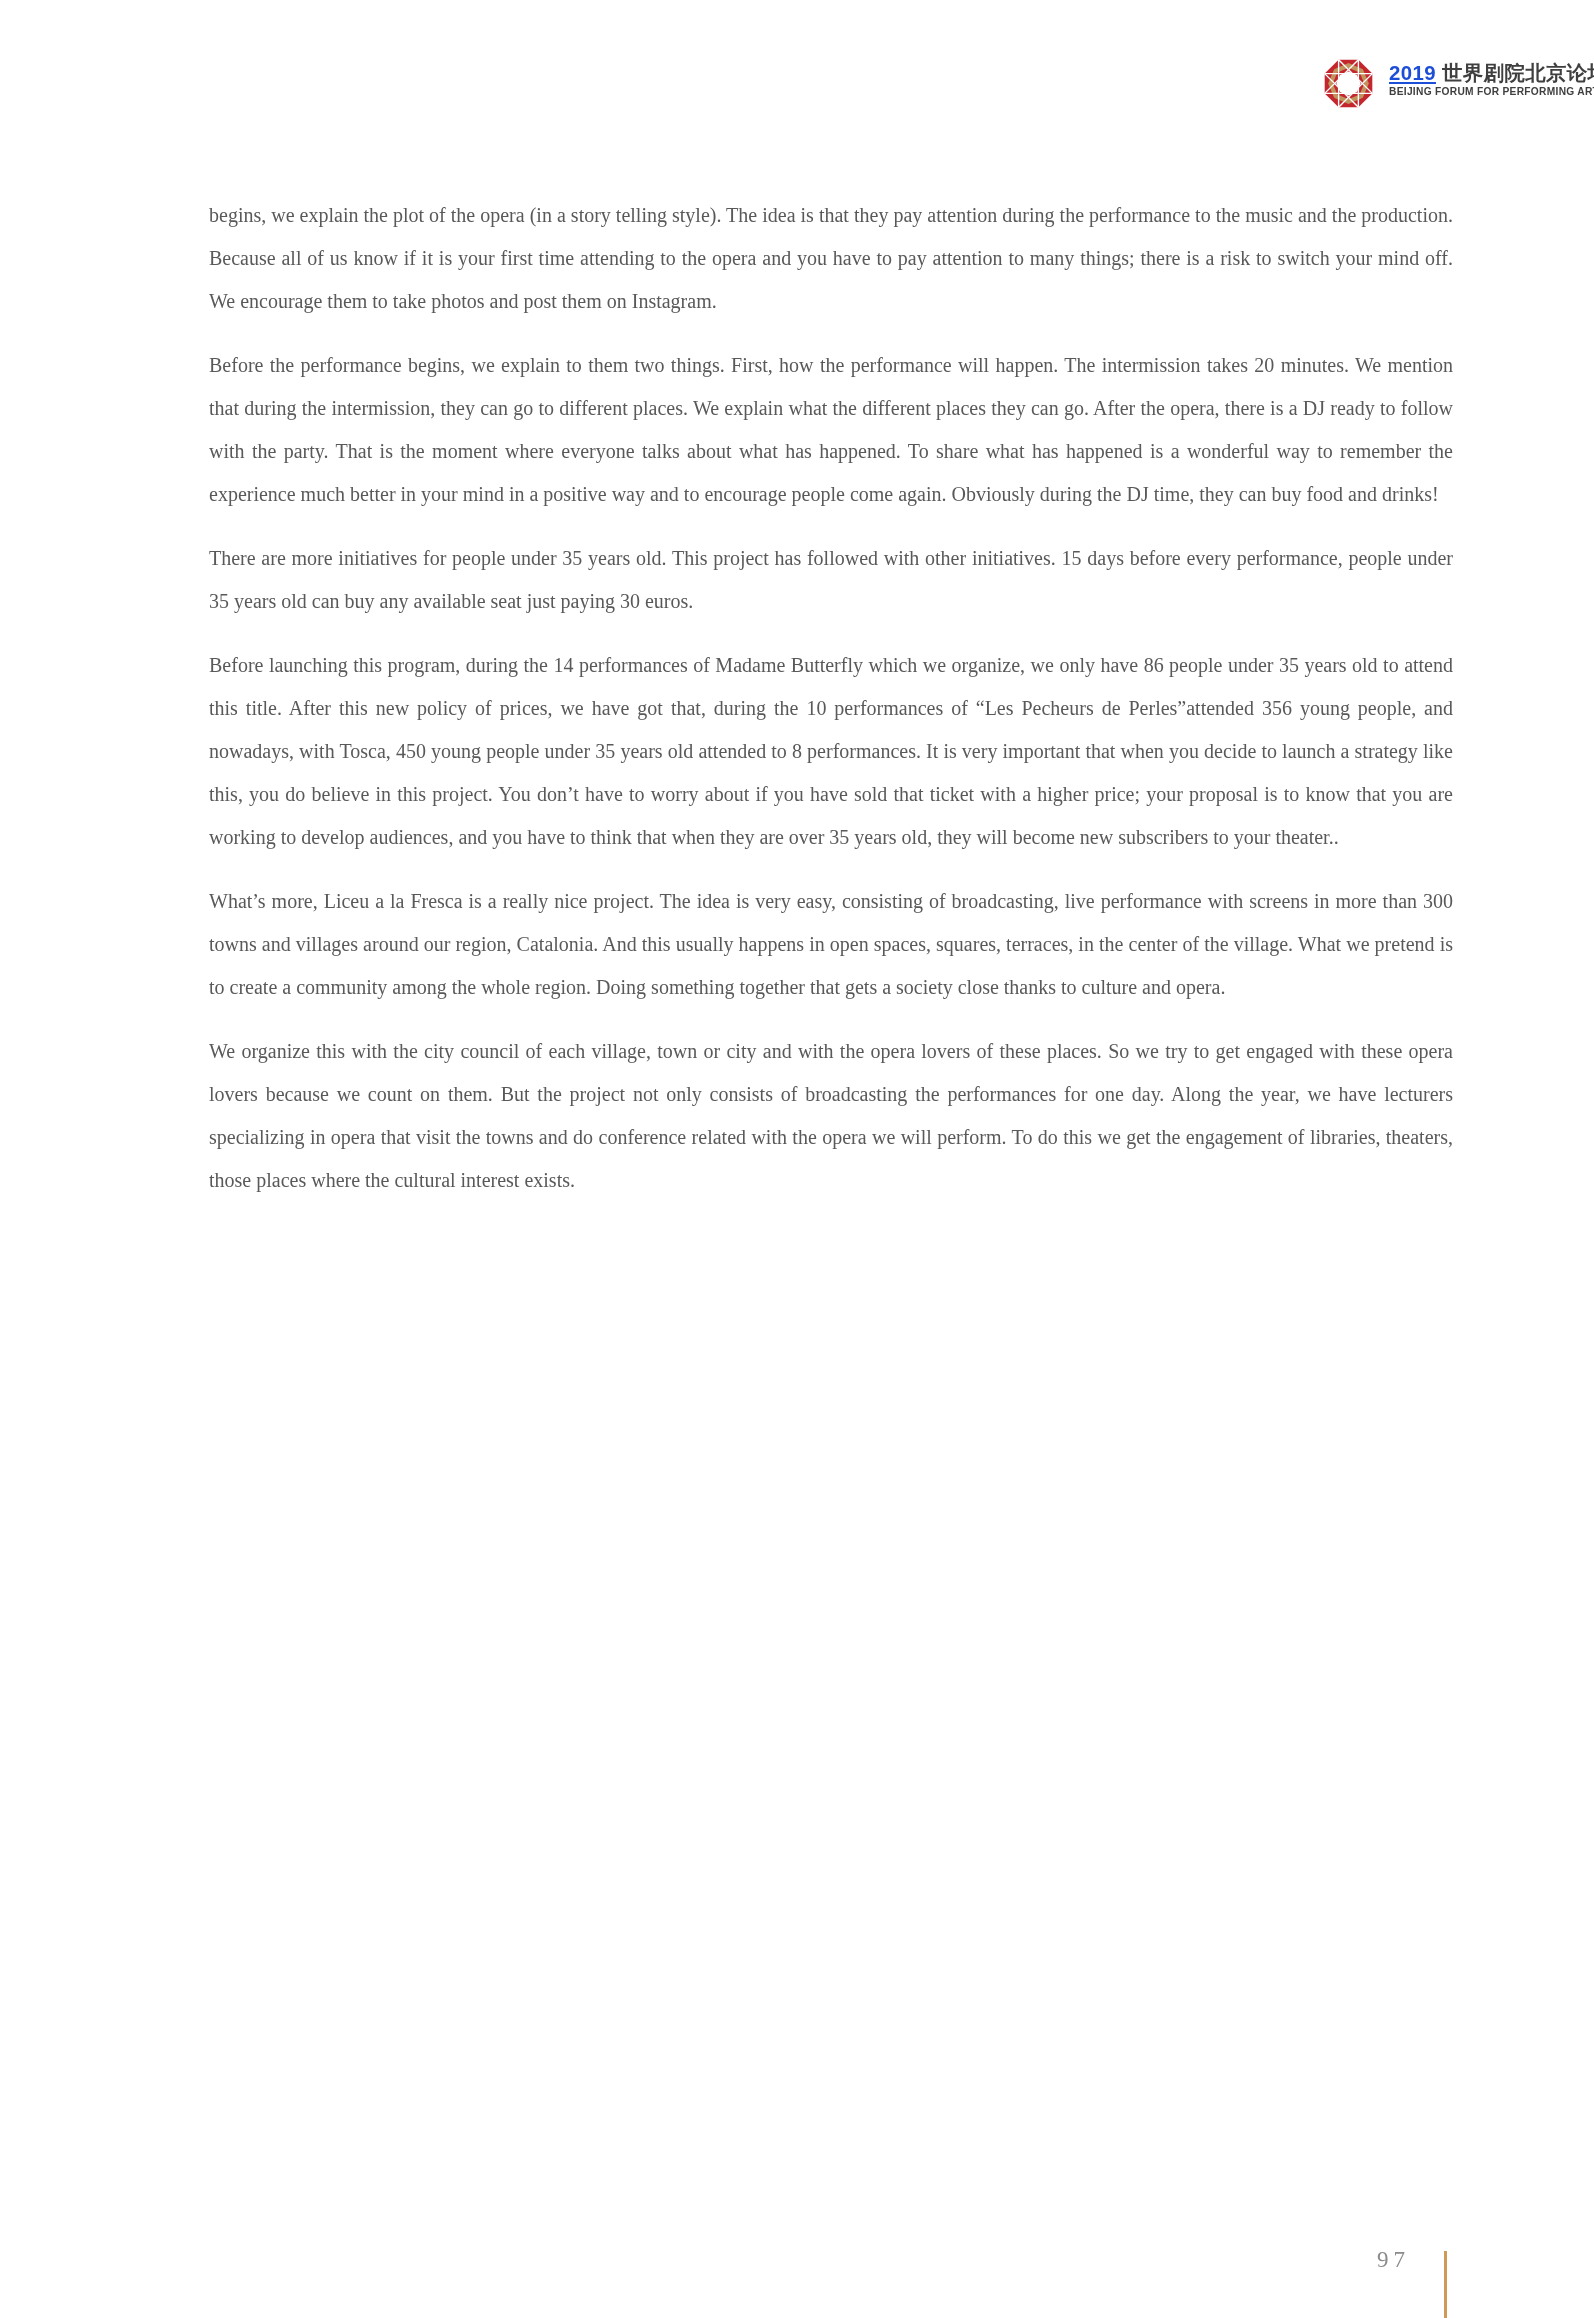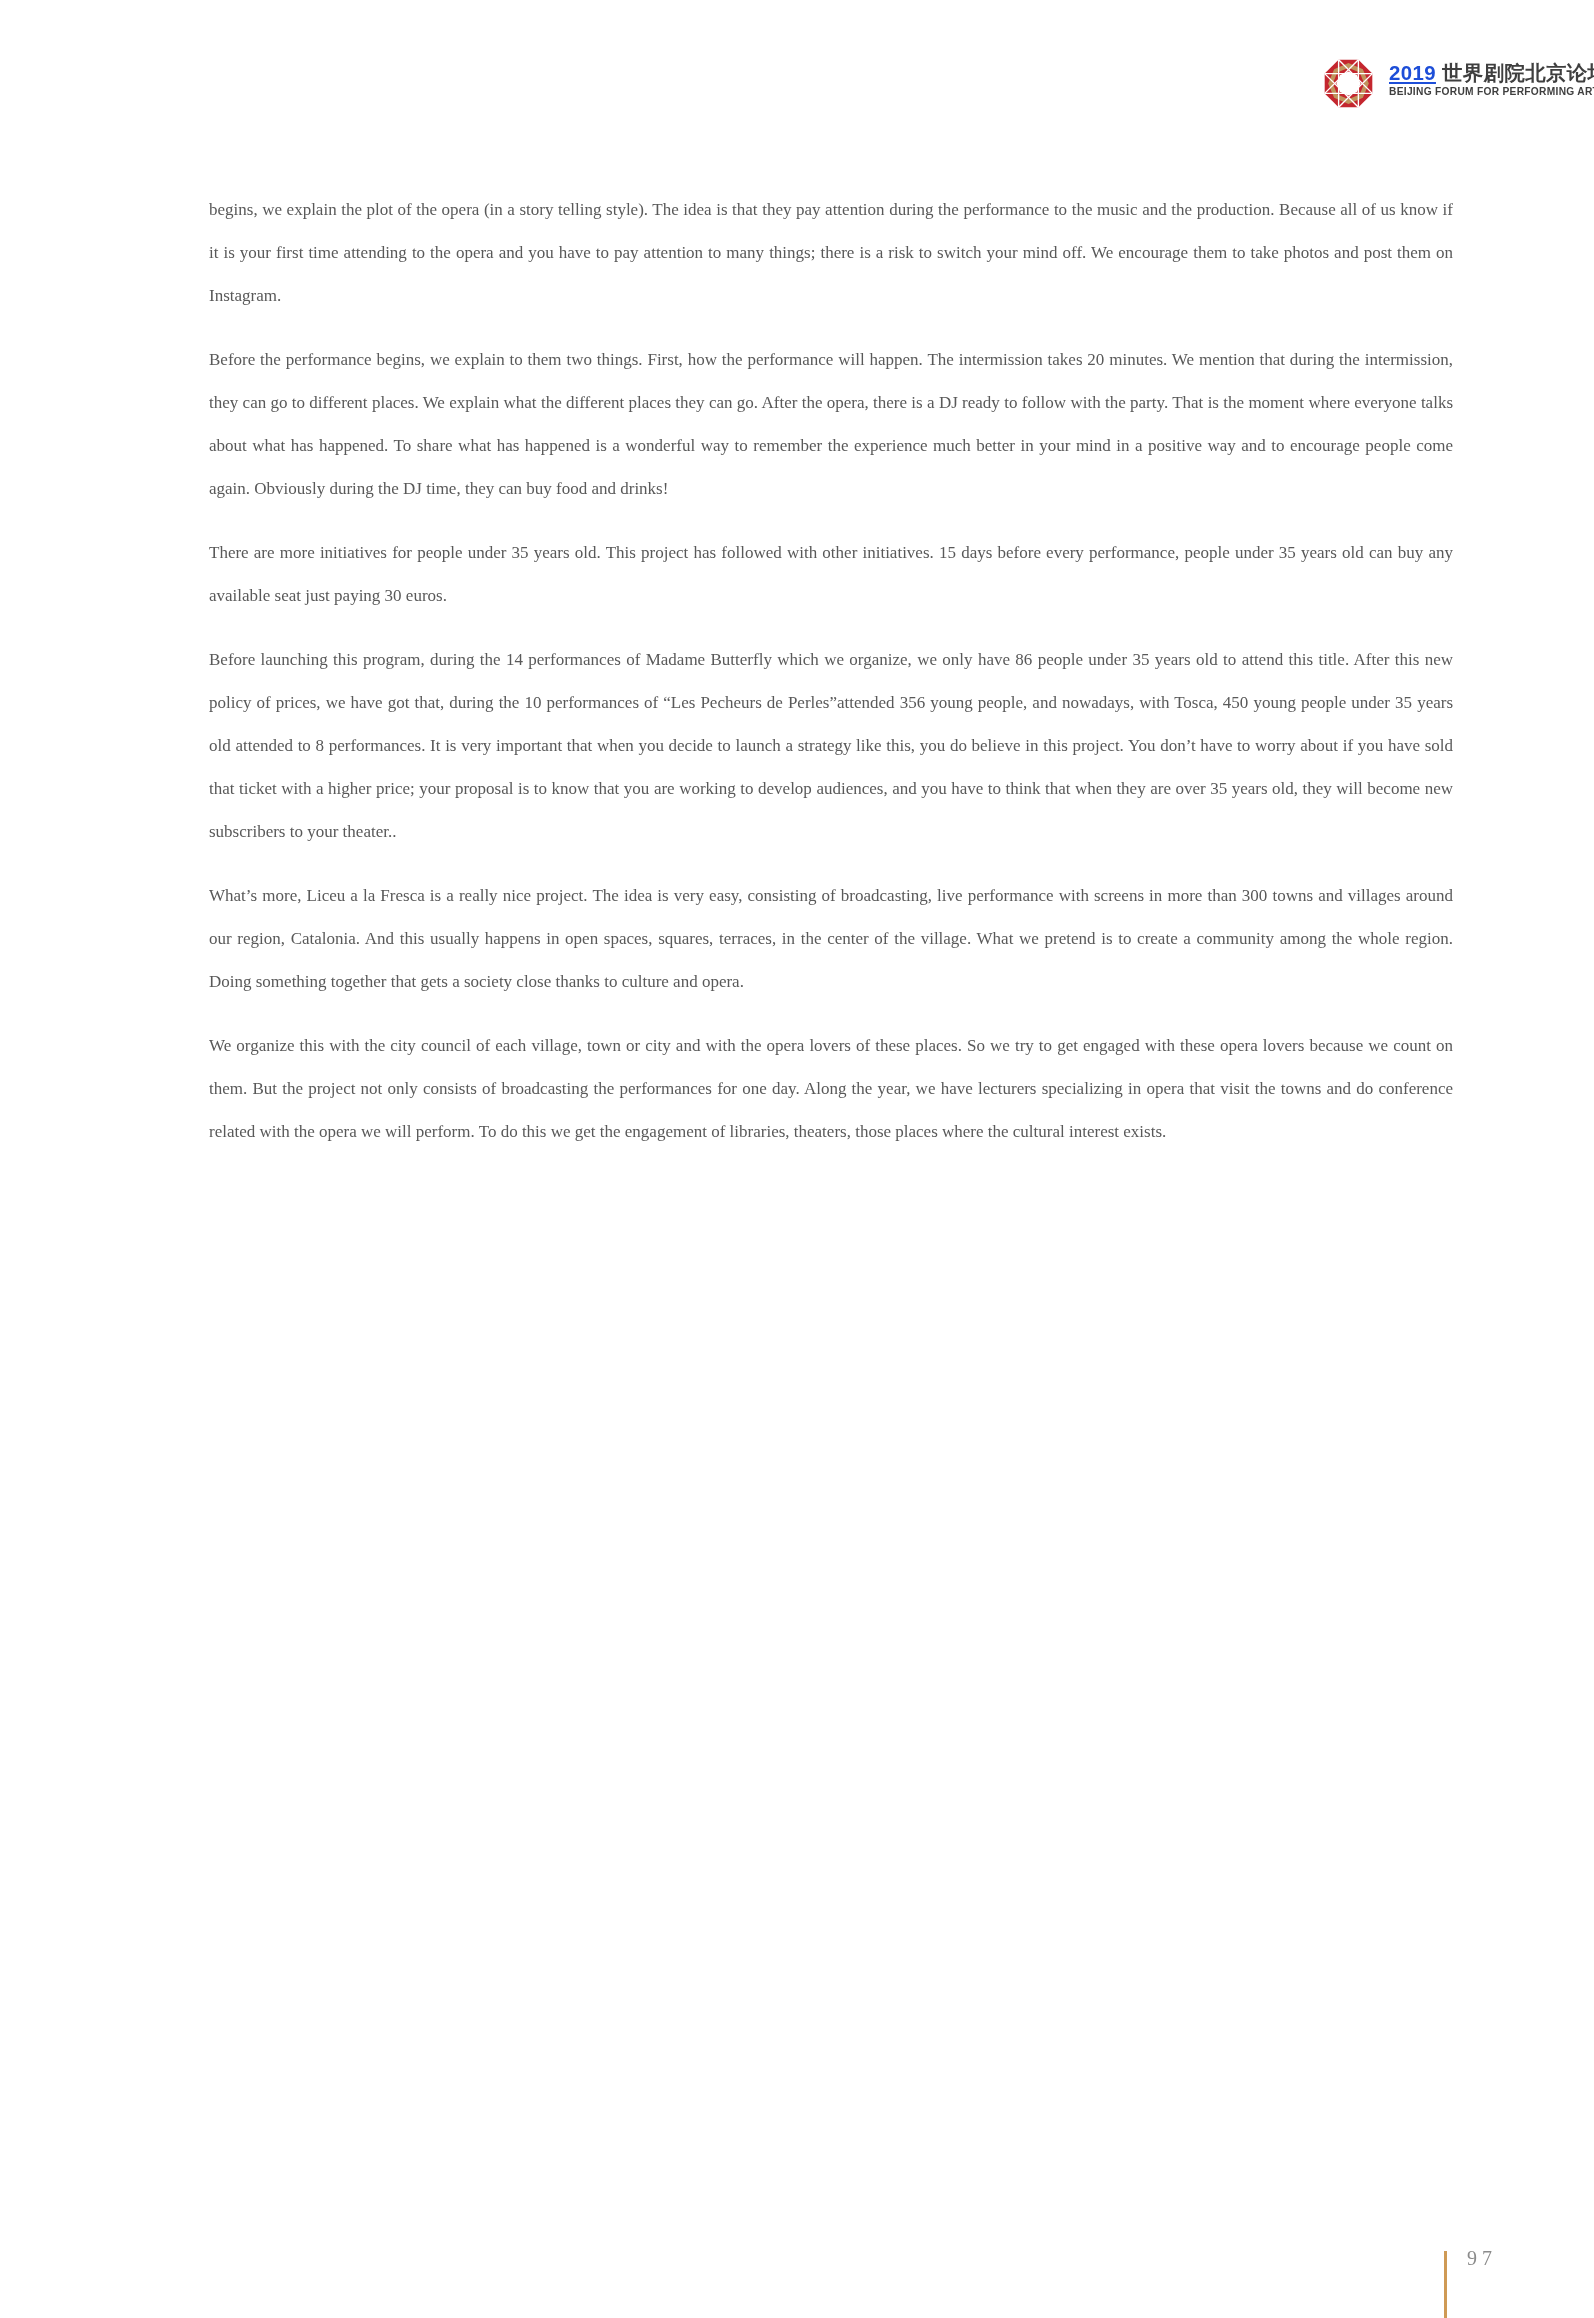--- a/index.html
+++ b/index.html
@@ -53,22 +53,22 @@
   }
 
   
   .content {
     position: absolute;
     top: 186px;
     left: 209px;
     width: 1244px;
   }
   .content p {
-    margin: 2px 0 21px 0;
-    font-size: 17px;
+    margin: 8px 0 21px 0;
+    font-size: 20px;
     line-height: 43px;
     color: #595959;
     text-align: justify;
   }
   .hl-letter {
     font-family: "Liberation Sans", sans-serif;
     font-weight: 700;
     color: #1f3c8c;
   }
 
@@ -76,24 +76,24 @@
   .footer-rule {
     position: absolute;
     left: 1444px;
     top: 2251px;
     width: 2.5px;
     height: 68px;
     background: #cf9a55;
   }
   .page-number {
     position: absolute;
-    left: 1467px;
+    left: 1377px;
     top: 2247px;
     font-family: "Liberation Serif", serif;
-    font-size: 20px;
+    font-size: 23px;
     color: #8b8b8b;
     letter-spacing: 4.9px;
   }
 </style>
 </head>
 <body>
 
 <div class="page">
 
   <div class="logo">

